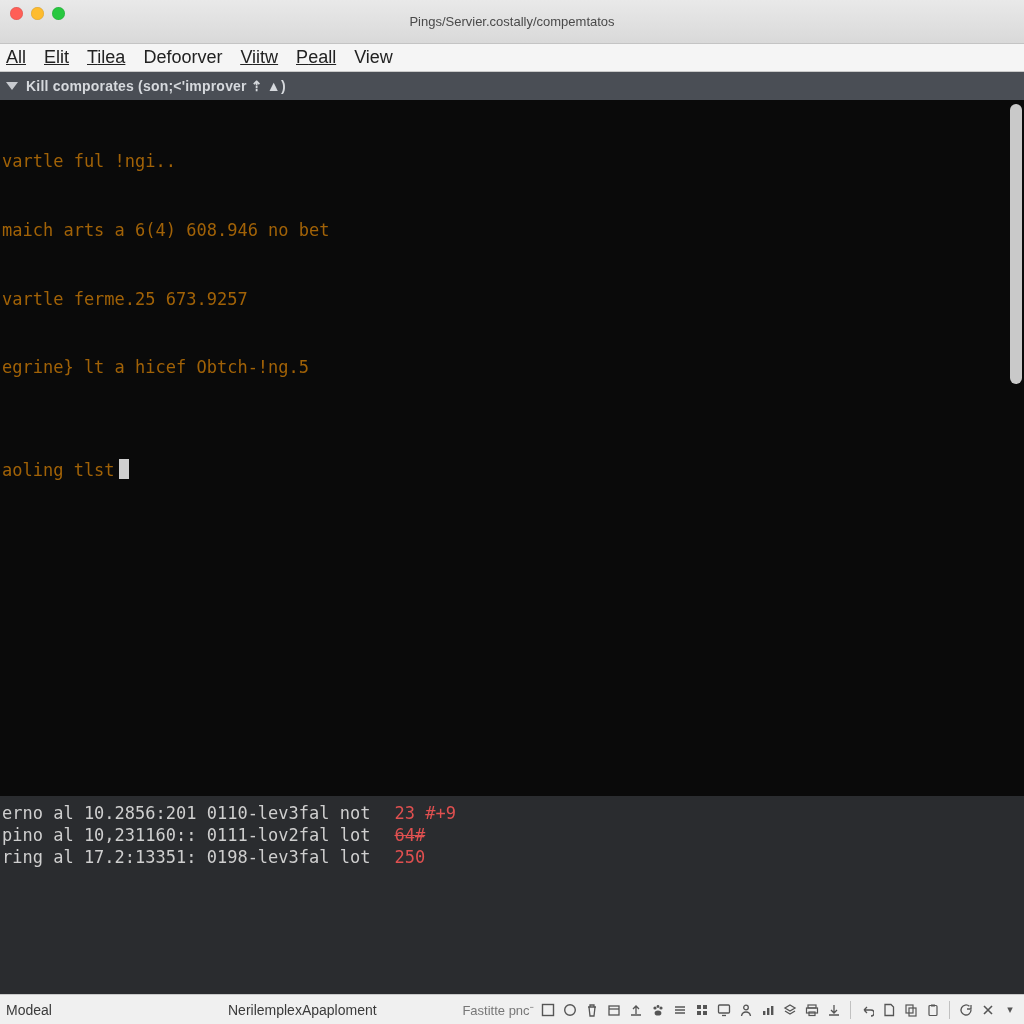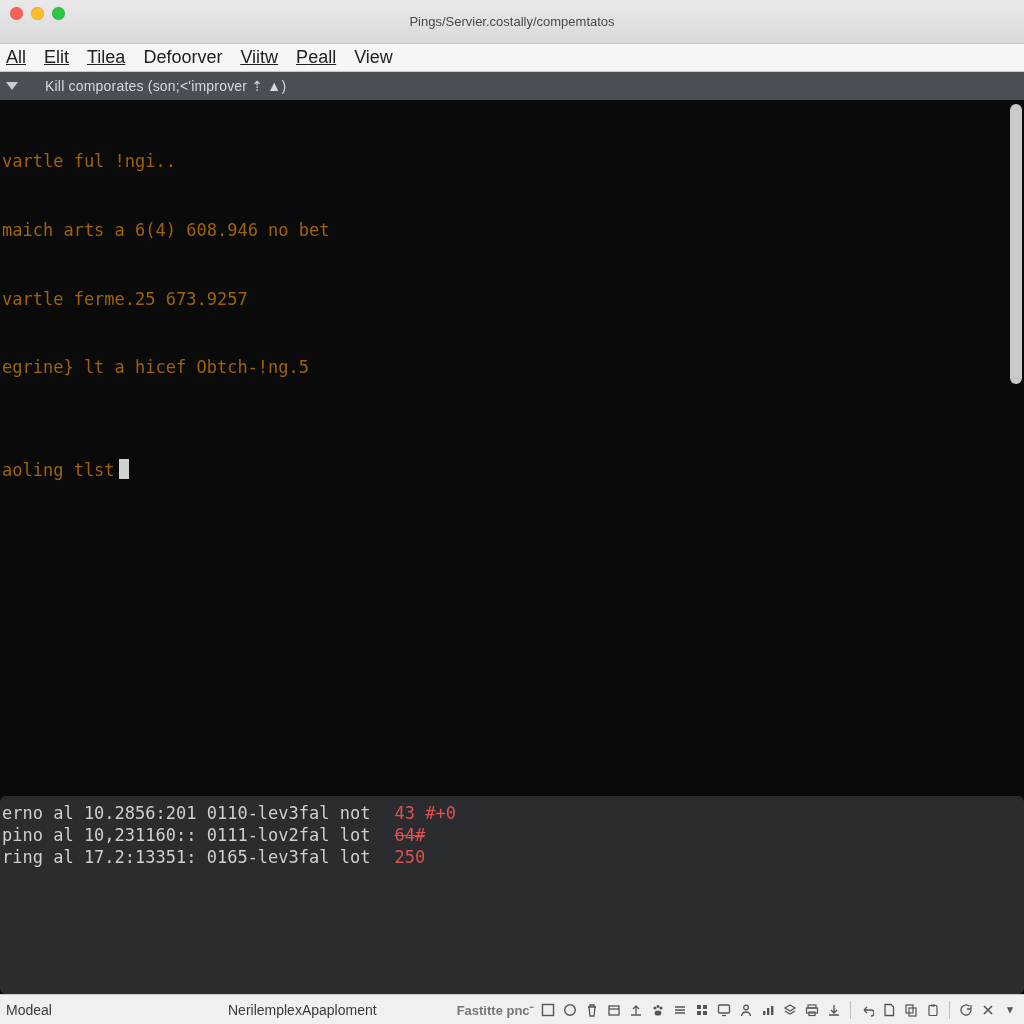--- a/index.html
+++ b/index.html
@@ -47,21 +47,21 @@
     gap: 8px;
     color: #d6d9dd;
     font-size: 14px;
   }
   .tabbar .tri {
     width: 0; height: 0; display: inline-block;
     border-left: 6px solid transparent;
     border-right: 6px solid transparent;
   }
   .tabbar .tri.down { border-top: 8px solid #c8cbd0; }
-  .tabbar .tab-label { font-weight: 400; letter-spacing: .2px; margin-left: 19px; }
+  .tabbar .tab-label { font-weight: 700; letter-spacing: .2px; }
 
   
   .term-wrap { flex: 1; display: flex; flex-direction: column; background: #0a0a0a; }
   .term {
     flex: 1;
     background: #0a0a0a;
     color: #a16207;
     font-family: Menlo, "DejaVu Sans Mono", Consolas, monospace;
     font-size: 17px;
     line-height: 1.35;
@@ -83,42 +83,41 @@
 
   
   .log {
     height: 198px;
     background: #2a2c2f;
     color: #d0d0d0;
     font-family: Menlo, "DejaVu Sans Mono", Consolas, monospace;
     font-size: 17px;
     line-height: 1.3;
     padding: 6px 4px 4px 2px;
-    border-radius: 6px;
   }
   .log .row { display:flex; }
   .log .lead { color:#cfcfcf; }
   .log .num  { color:#e05050; margin-left: 24px; }
   .log .num.strike { text-decoration: line-through; text-decoration-color:#e05050; }
 
   
   .status {
     height: 30px;
     background: #f0f0f0;
     border-top: 1px solid #c9c9c9;
     display: flex;
     align-items: center;
     font-size: 14px;
     color: #3a3a3a;
     padding: 0 6px;
     gap: 4px;
   }
   .status .spacer { flex: 1; }
   .status .center-text { position:absolute; left:228px; }
-  .status .right { display:flex; align-items:center; gap:6px; color:#555;font-weight:bold; }
+  .status .right { display:flex; align-items:center; gap:6px; color:#555; }
   .status .ico {
     width:16px; height:16px; display:inline-flex; align-items:center; justify-content:center;
     color:#555; font-size:14px;
   }
   .status .sep { width:1px; height:18px; background:#c0c0c0; margin:0 2px; }
   .status svg { display:block; }
   .status {position:relative;}
 </style>
 </head>
 <body>
@@ -153,28 +152,28 @@
     <span class="line">maich arts a 6(4) 608.946 no bet</span>
     <span class="line">vartle ferme.25 673.9257</span>
     <span class="line">egrine} lt a hicef Obtch-!ng.5</span>
     <span class="line prompt-line"><span>aoling tlst</span><span class="cursor"></span></span>
     <div class="scrollbar"></div>
   </div>
 
   <div class="log">
     <div class="row">
       <span class="lead">erno al 10.2856:201 0110-lev3fal not</span>
-      <span class="num">43 #+0</span>
+      <span class="num">23 #+9</span>
     </div>
     <div class="row">
       <span class="lead">pino al 10,231160:: 0111-lov2fal lot</span>
       <span class="num strike">64#</span>
     </div>
     <div class="row">
-      <span class="lead">ring al 17.2:13351: 0165-lev3fal lot</span>
+      <span class="lead">ring al 17.2:13351: 0198-lev3fal lot</span>
       <span class="num">250</span>
     </div>
   </div>
 </div>
 
 <div class="status">
   <span>Modeal</span>
   <span class="center-text">NerilemplexApaploment</span>
   <span class="spacer"></span>
   <div class="right">

